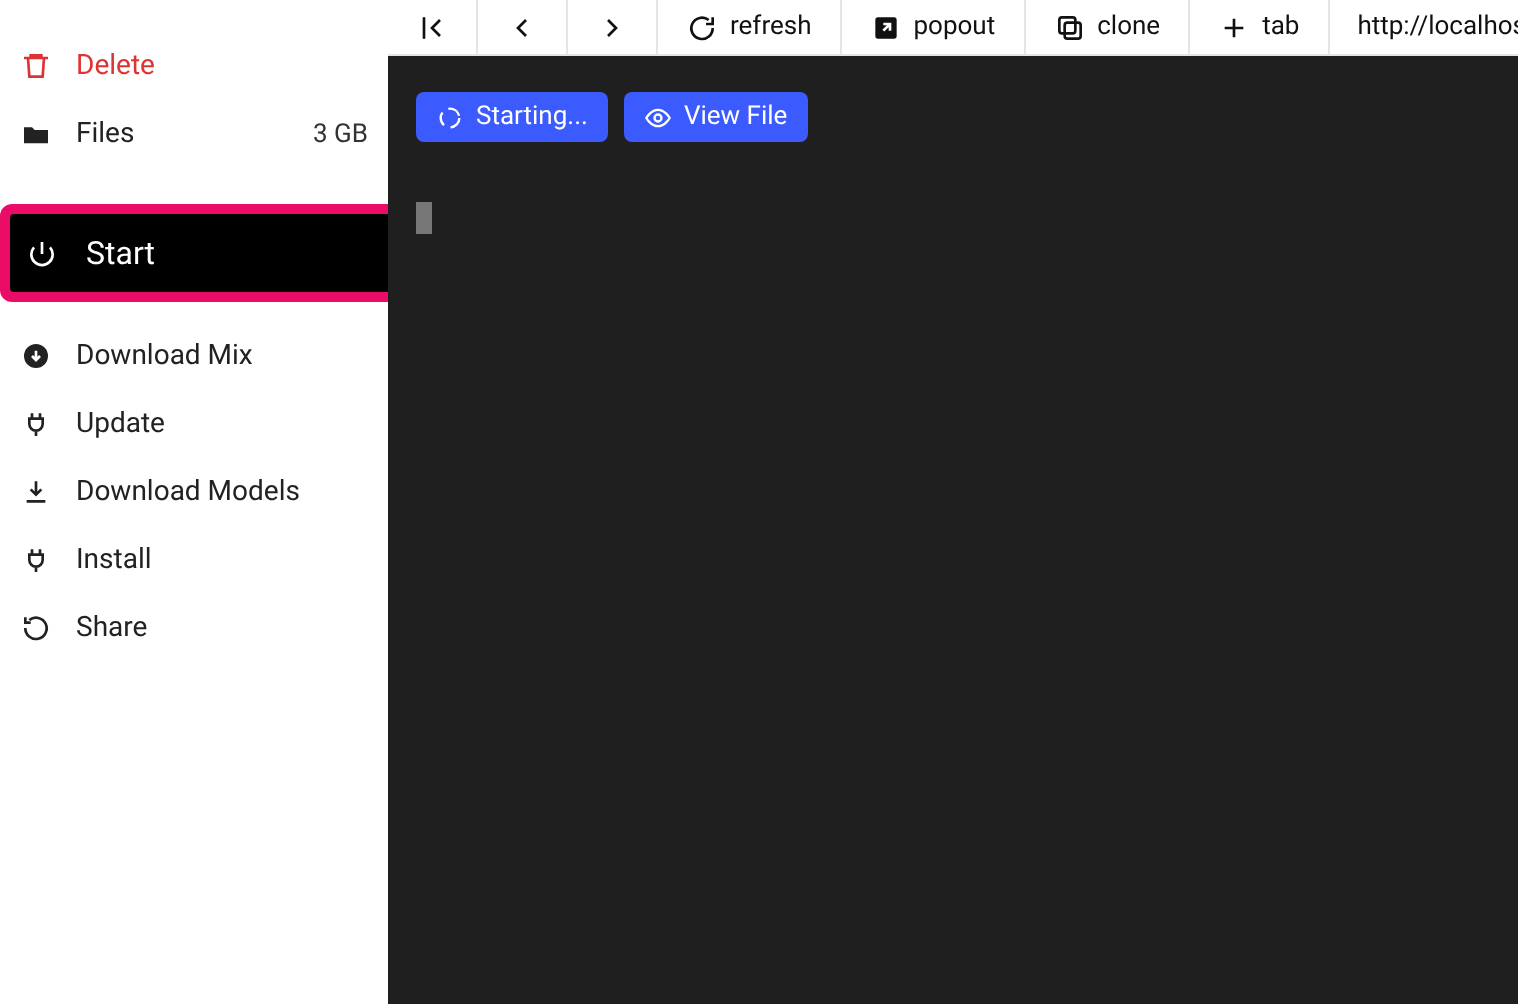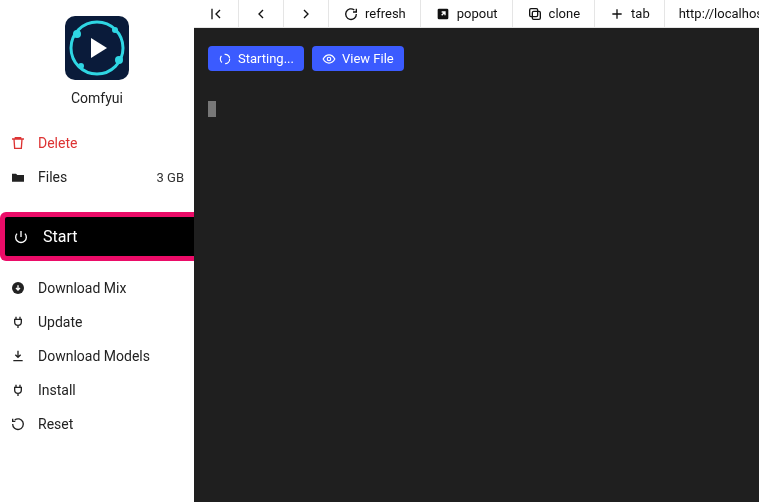--- a/index.html
+++ b/index.html
@@ -145,33 +145,20 @@
     background: #777;
     margin-top: 30px;
   }
 </style>
 </head>
 <body>
 
 <div class="root">
 
   <aside class="sidebar">
-    <div class="app-logo-wrap">
-      <div class="app-logo">
-        <svg viewBox="0 0 64 64">
-          <circle cx="32" cy="32" r="26" fill="none" stroke="#2fd6e3" stroke-width="3"></circle>
-          <circle cx="12" cy="18" r="4" fill="#2fd6e3"></circle>
-          <circle cx="50" cy="14" r="3" fill="#2fd6e3"></circle>
-          <circle cx="54" cy="44" r="4" fill="#2fd6e3"></circle>
-          <circle cx="16" cy="50" r="3" fill="#2fd6e3"></circle>
-          <polygon points="26,22 26,42 42,32" fill="#ffffff"></polygon>
-        </svg>
-      </div>
-      <div class="app-title">Comfyui</div>
-    </div>
 
     <nav class="menu">
 
       <div class="menu-item danger">
         <span class="menu-icon">
           <svg viewBox="0 0 24 24">
               <path d="M3 6h18M8 6V4h8v2M6 6l1 14h10l1-14"></path>
             </svg>
         </span>
         <span class="menu-label">Delete</span>
@@ -235,21 +222,21 @@
         </span>
         <span class="menu-label">Install</span>
       </div>
 
       <div class="menu-item">
         <span class="menu-icon">
           <svg viewBox="0 0 24 24">
               <path d="M4 12a8 8 0 1 0 3-6M4 4v4h4"></path>
             </svg>
         </span>
-        <span class="menu-label">Reset</span>
+        <span class="menu-label">Share</span>
       </div>
 
     </nav>
   </aside>
 
   <div class="main">
 
     <div class="toolbar">
 
       <div class="tbtn">

